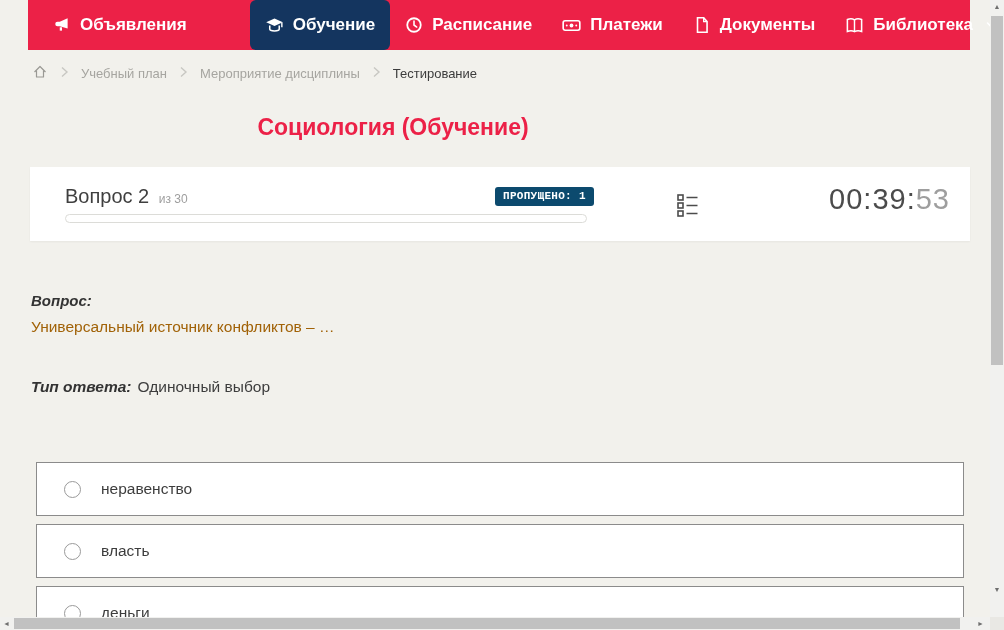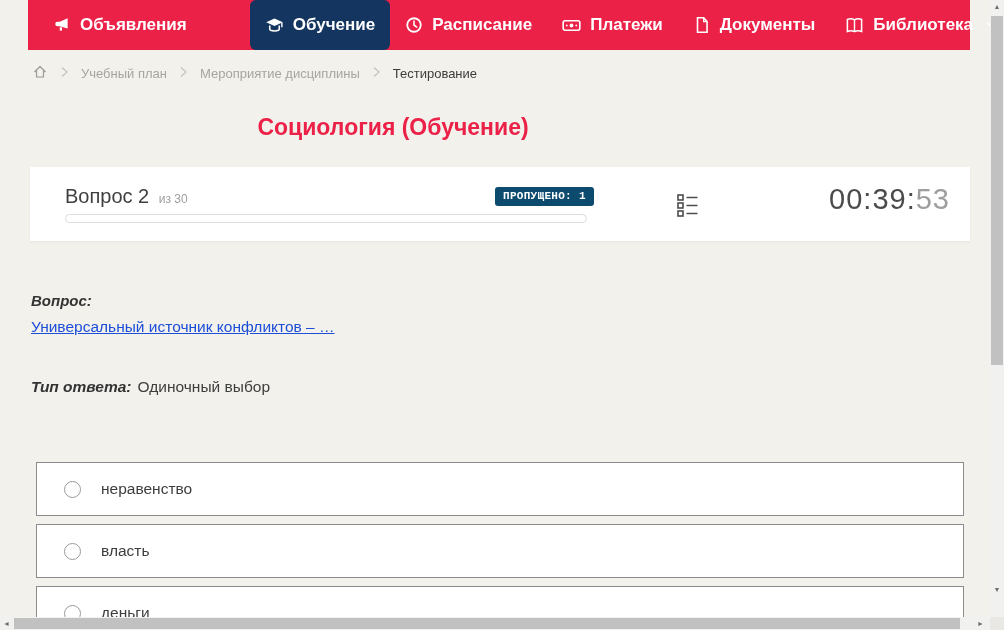--- a/index.html
+++ b/index.html
@@ -54,21 +54,21 @@
   .progress-track {
     position: absolute; left: 35px; top: 47px; width: 520px; height: 7px;
     background: #fff; border: 1px solid #dcdcd8; border-radius: 5px; overflow: hidden;
   }
   .progress-fill { height: 100%; width: 0; background: #ec2147; }
   .qlist-btn { position: absolute; left: 644px; top: 23px; cursor: pointer; }
   .timer { position: absolute; right: 20px; top: 16px; font-size: 29px; font-weight: 300; color: #4b4b4b; letter-spacing: 1px; }
   .timer .sec { color: #9e9e9e; }
   
   .q-label { position: absolute; left: 31px; top: 292px; font-size: 15px; font-weight: bold; font-style: italic; color: #333; }
-  .q-text  { position: absolute; left: 31px; top: 318px; font-size: 15.5px; color: #1d4ed8; text-decoration: underline; }
+  .q-text  { position: absolute; left: 31px; top: 318px; font-size: 15.5px; color: #a16207; }
   .a-type  { position: absolute; left: 31px; top: 378px; font-size: 15.5px; color: #3d3d3d; }
   .a-type .lbl { font-weight: bold; font-style: italic; color: #333; margin-right: 6px; }
   
   .options { position: absolute; left: 36px; top: 462px; width: 928px; }
   .option {
     height: 54px; margin-bottom: 8px; background: #fff;
     border: 1px solid #8b8b8b; box-sizing: border-box;
     display: flex; align-items: center; padding-left: 27px; cursor: pointer;
   }
   .radio {

